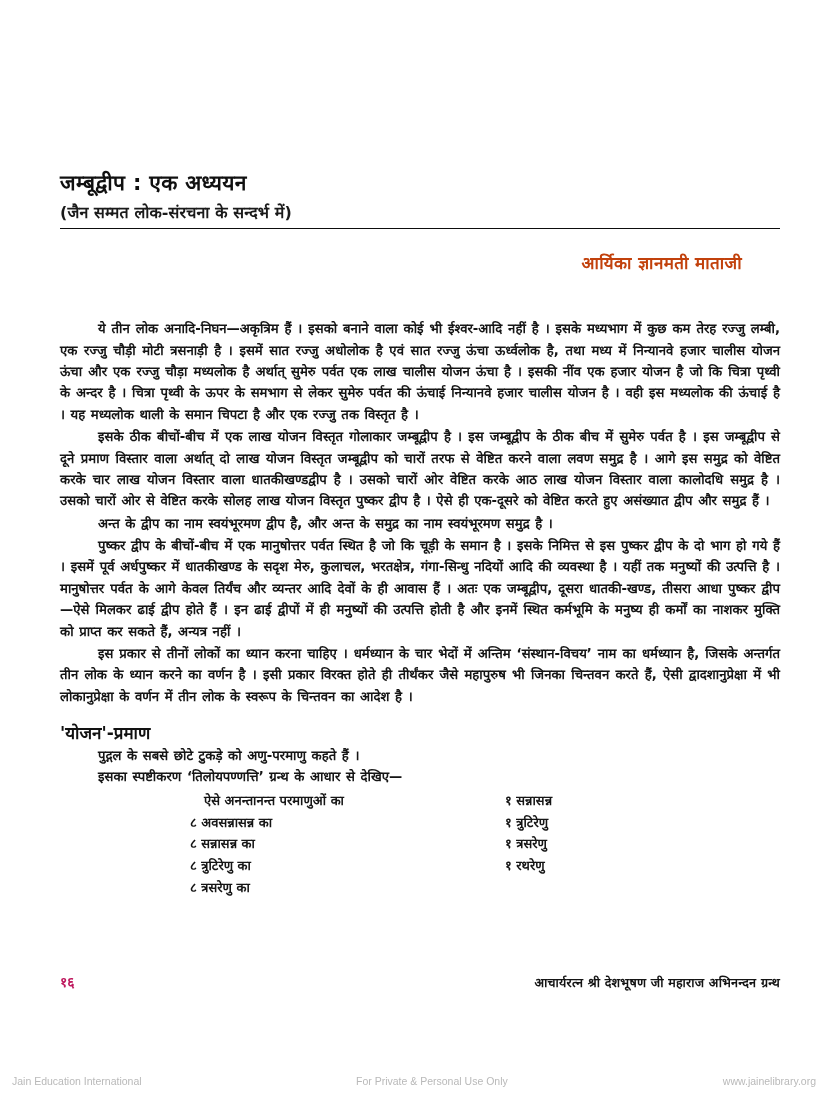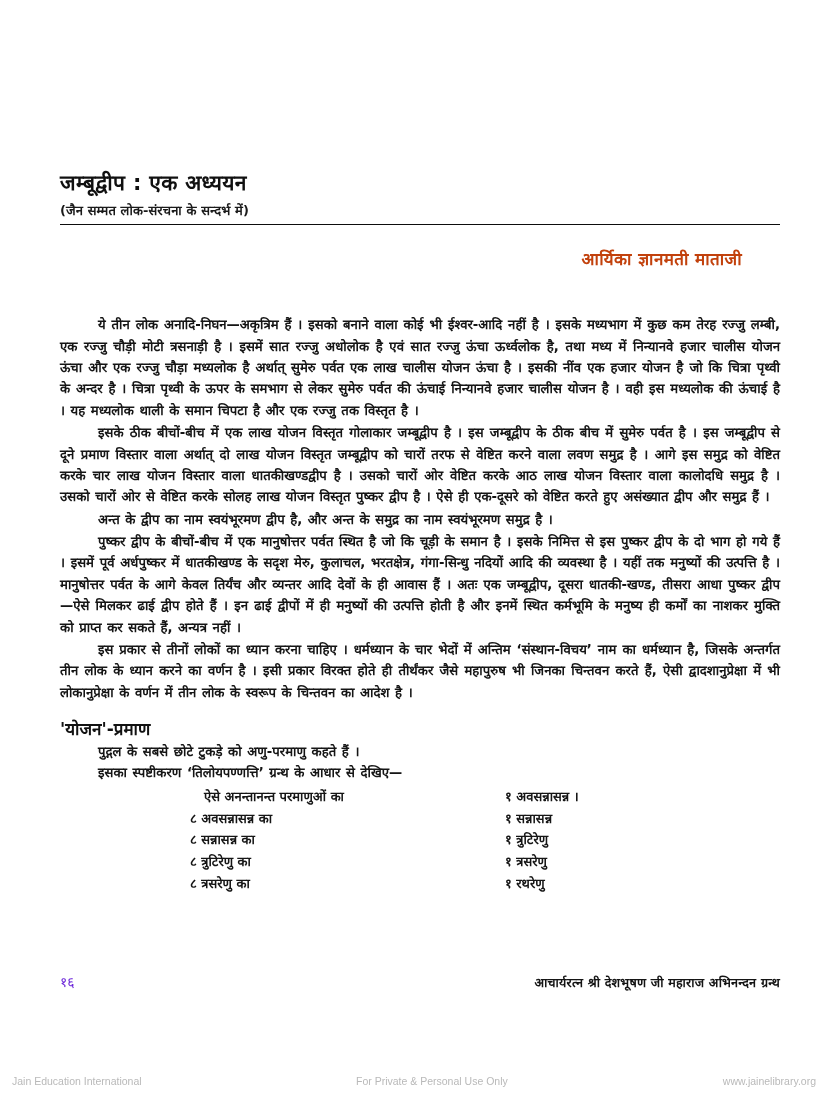--- a/index.html
+++ b/index.html
@@ -35,21 +35,21 @@
   .title {
     font-family: "DejaVu Sans", sans-serif;
     font-size: 21px;
     font-weight: 700;
     color: #101010;
     letter-spacing: 0.3px;
     line-height: 1.25;
     margin: 0;
   }
   .subtitle {
-    font-size: 13px;
+    font-size: 16px;
     font-weight: 700;
     color: #1a1a1a;
     margin-top: 5px;
     letter-spacing: 0.1px;
   }
   .rule {
     margin-top: 5px;
     width: 720px;
     height: 1px;
     background: #0d0d0d;
@@ -122,22 +122,22 @@
     position: absolute;
     left: 60px;
     top: 972px;
     width: 720px;
     display: flex;
     align-items: baseline;
     justify-content: space-between;
   }
   .folio {
     font-size: 14px;
-    font-weight: 400;
-    color: #6d28d9;
+    font-weight: 700;
+    color: #be185d;
   }
   .book-title {
     font-size: 12.6px;
     font-weight: 700;
     color: #141414;
     letter-spacing: 0.2px;
   }
   
   .watermark {
     position: absolute;
@@ -190,21 +190,20 @@
 
       <div class="measures">
         <div class="col-left">
           <div class="m-row head">ऐसे अनन्तानन्त परमाणुओं का</div>
           <div class="m-row">८ अवसन्नासन्न का</div>
           <div class="m-row">८ सन्नासन्न का</div>
           <div class="m-row">८ त्रुटिरेणु का</div>
           <div class="m-row">८ त्रसरेणु का</div>
         </div>
         <div class="col-right">
-          <div class="m-row">१ अवसन्नासन्न ।</div>
           <div class="m-row">१ सन्नासन्न</div>
           <div class="m-row">१ त्रुटिरेणु</div>
           <div class="m-row">१ त्रसरेणु</div>
           <div class="m-row">१ रथरेणु</div>
         </div>
       </div>
 
     </div>
 
     <div class="page-foot">

